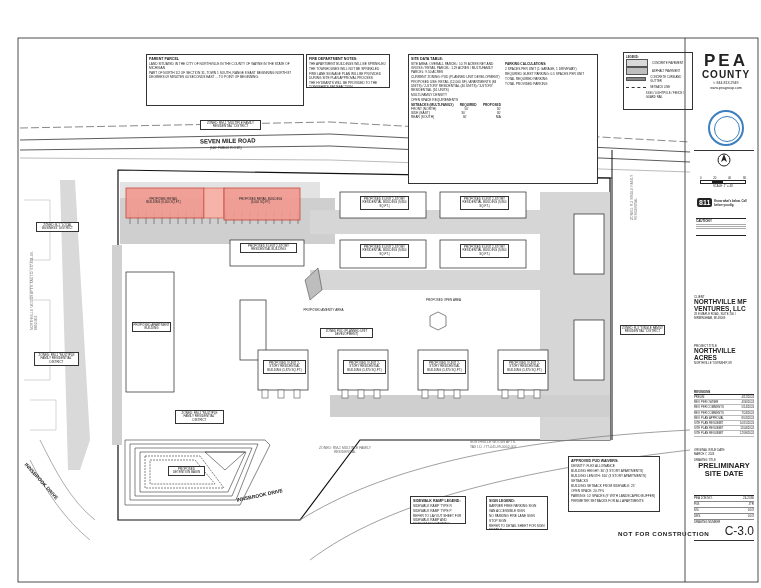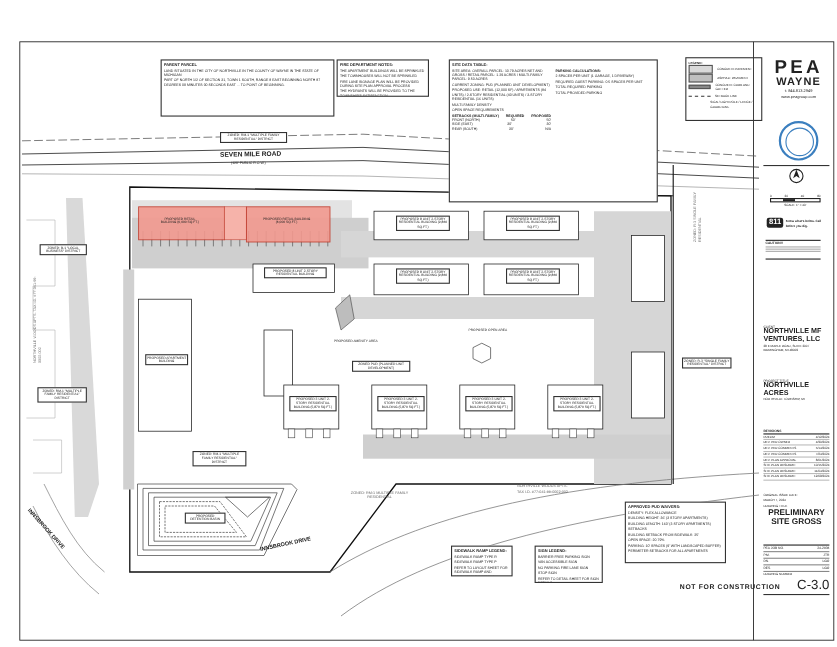--- a/index.html
+++ b/index.html
@@ -289,21 +289,21 @@
         <span>SETBACK LINE</span>
       </div>
     <div class="leg-row">
         <span class="leg-sw" style="border:none"></span>
         <span>SIGN / LIGHTPOLE / FENCE / GUARD RAIL</span>
       </div>
   </div>
 
   <div class="pea">
     <div class="logo">PEA</div>
-    <div class="grp">WAYNE</div>
+    <div class="grp">COUNTY</div>
     <div class="contact">t: 844.813.2949</div>
     <div class="contact">www.peagroup.com</div>
   </div>
   <div class="seal">
       <div class="in"></div>
     </div>
   <div class="hr" style="left:694px;top:150px;width:60px;"></div>
 
   <svg class="abs" style="left:716px;top:152px" width="16" height="16" viewBox="0 0 16 16">
     <circle cx="8" cy="8" r="6" fill="none" stroke="#222" stroke-width="1"></circle>
@@ -380,21 +380,21 @@
     <div class="row">
         <span>SITE PLAN RESUBMIT</span>
         <span>12/09/2024</span>
       </div>
   </div>
 
   <div class="ptitle">
     <div style="font-size:2.8px;">ORIGINAL ISSUE DATE:</div>
     <div style="font-size:2.8px;">MARCH 7, 2024</div>
     <div style="font-size:2.8px;margin-top:2px;">DRAWING TITLE</div>
-    <div class="big">PRELIMINARY SITE GROSS</div>
+    <div class="big">PRELIMINARY SITE DATE</div>
   </div>
 
   <div class="job">
     <div class="row" style="border-top:0.8px solid #222;">
         <span>PEA JOB NO.</span>
         <span>24-2036</span>
       </div>
     <div class="row">
         <span>P.M.</span>
         <span>JTR</span>

